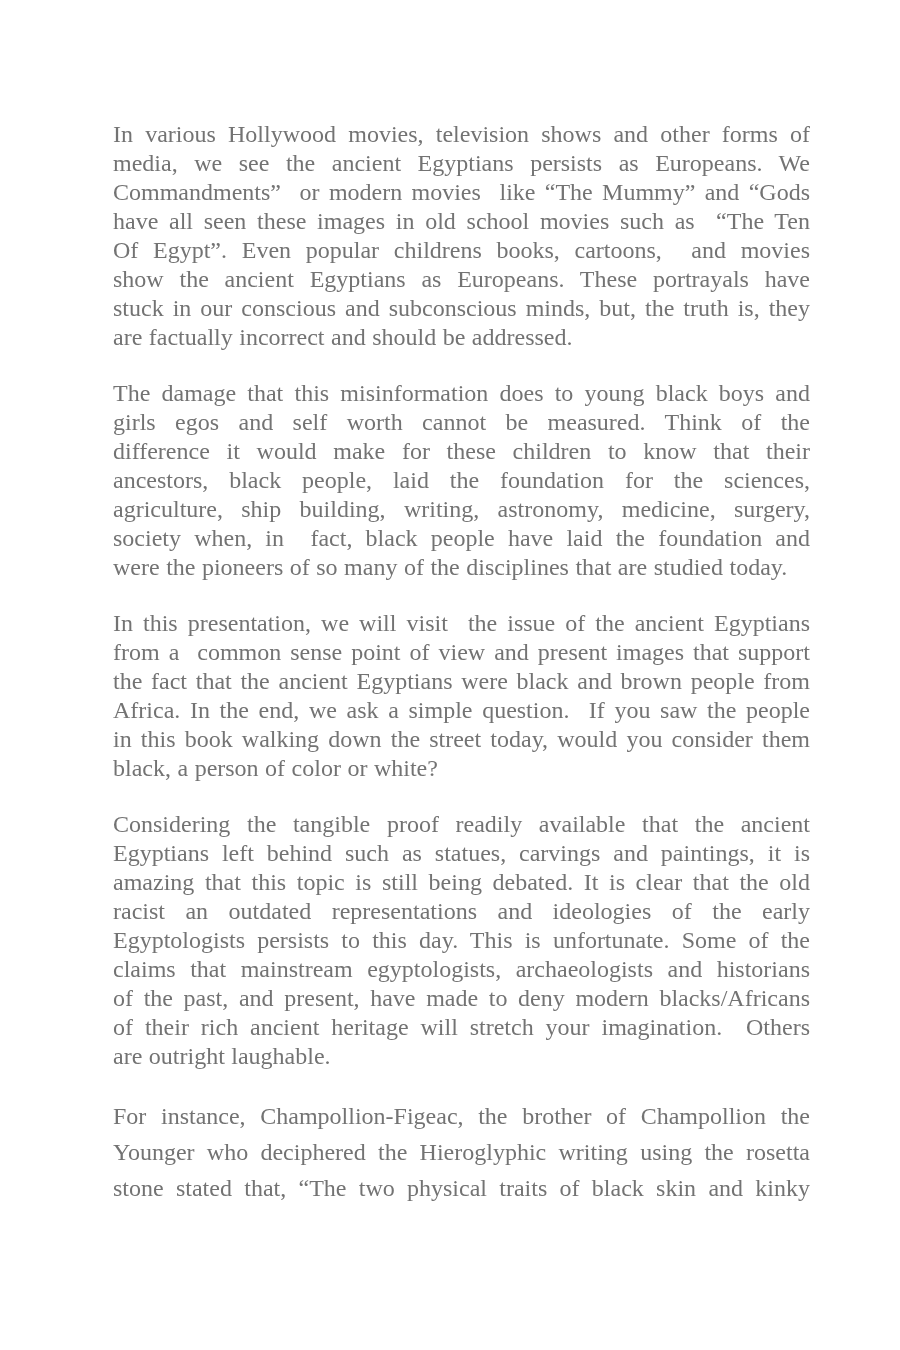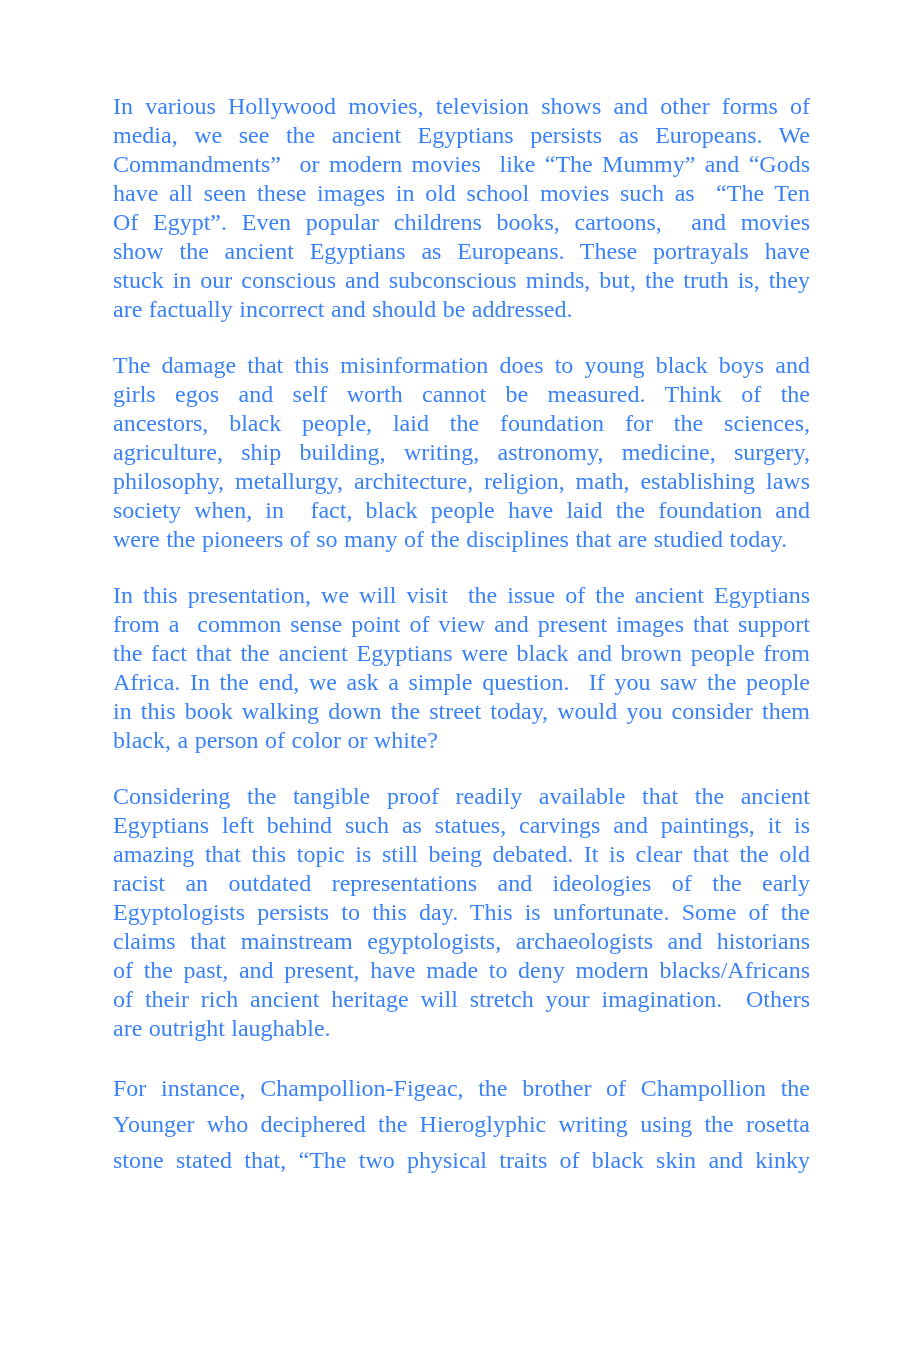--- a/index.html
+++ b/index.html
@@ -11,23 +11,24 @@
     position: relative;
     width: 900px;
     height: 1350px;
     background: #ffffff;
     box-sizing: border-box;
     padding: 92px 90px 0 113px;
     overflow: hidden;
   }
   .text-body {
     width: 697px;
-    color: #3b82f6;
+    color: #737373;
     font-family: "Liberation Serif", "DejaVu Serif", serif;
     font-size: 24px;
+    margin-top: 28px;
   }
   p.paragraph {
     margin: 0 0 27px 0;
     padding: 0;
   }
   .line {
     display: block;
     line-height: 29px;
     text-align: justify;
     text-align-last: justify;
@@ -51,23 +52,23 @@
         <span class="line">Commandments”&nbsp; or modern movies&nbsp; like “The Mummy” and “Gods</span>
         <span class="line">have all seen these images in old school movies such as&nbsp; “The Ten</span>
         <span class="line">Of Egypt”. Even popular childrens books, cartoons,&nbsp; and movies</span>
         <span class="line">show the ancient Egyptians as Europeans. These portrayals have</span>
         <span class="line">stuck in our conscious and subconscious minds, but, the truth is, they</span>
         <span class="line line-last">are factually incorrect and should be addressed.</span>
       </p>
       <p class="paragraph">
         <span class="line">The damage that this misinformation does to young black boys and</span>
         <span class="line">girls egos and self worth cannot be measured. Think of the</span>
+        <span class="line">difference it would make for these children to know that their</span>
         <span class="line">ancestors, black people, laid the foundation for the sciences,</span>
         <span class="line">agriculture, ship building, writing, astronomy, medicine, surgery,</span>
-        <span class="line">philosophy, metallurgy, architecture, religion, math, establishing laws</span>
         <span class="line">society when, in&nbsp; fact, black people have laid the foundation and</span>
         <span class="line line-last">were the pioneers of so many of the disciplines that are studied today.</span>
       </p>
       <p class="paragraph">
         <span class="line">In this presentation, we will visit&nbsp; the issue of the ancient Egyptians</span>
         <span class="line">from a&nbsp; common sense point of view and present images that support</span>
         <span class="line">the fact that the ancient Egyptians were black and brown people from</span>
         <span class="line">Africa. In the end, we ask a simple question.&nbsp; If you saw the people</span>
         <span class="line">in this book walking down the street today, would you consider them</span>
         <span class="line line-last">black, a person of color or white?</span>

